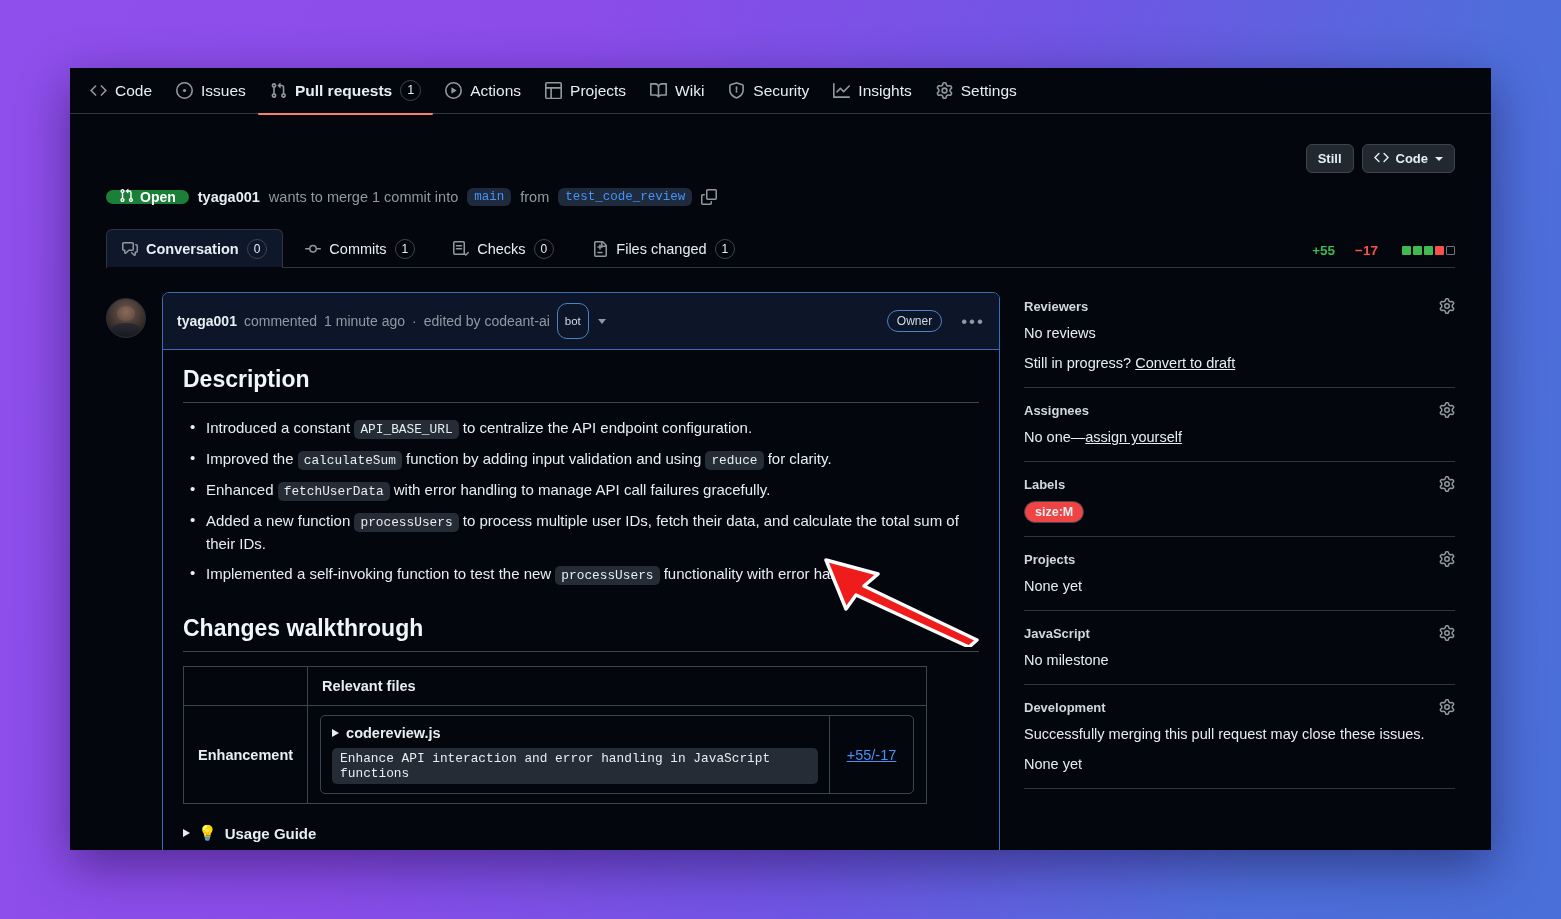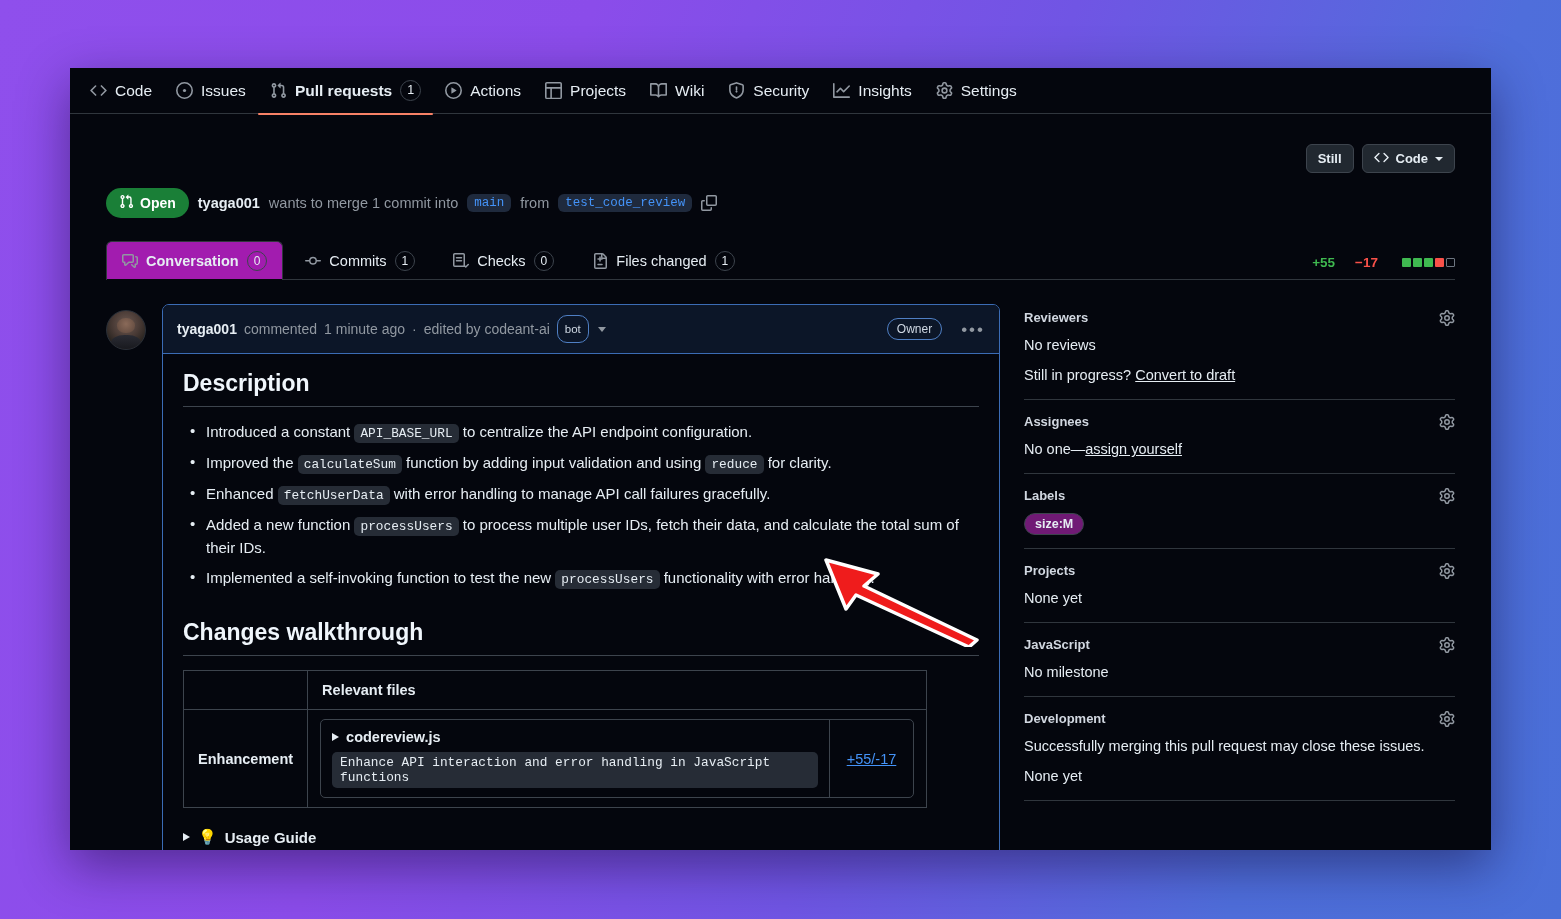--- a/index.html
+++ b/index.html
@@ -81,21 +81,21 @@
   .caret { width: 0; height: 0; border-left: 4px solid transparent;
            border-right: 4px solid transparent; border-top: 4px solid #e6edf3; }
 
   
   #status-row {
     display: flex; align-items: center; gap: 9px;
     margin-top: 15px; font-size: 14.5px; color: #9198a1;
   }
   #state-badge {
     display: inline-flex; align-items: center; gap: 6px;
-    height: 30px; padding: 0 13px; border-radius: 16px;
+    height: 14px; padding: 0 13px; border-radius: 16px;
     background: #1a7f37; color: #fff; font-size: 14px; font-weight: bold;
   }
   #state-badge svg { width: 15px; height: 15px; }
   .author-strong { color: #e6edf3; font-weight: bold; }
   .branch-chip {
     display: inline-block; padding: 2px 7px; border-radius: 6px;
     background: #1f2a3d; color: #4493f8;
     font-family: "Liberation Mono", monospace; font-size: 12.5px;
   }
   #copy-branch-icon { color: #9198a1; display: inline-flex; cursor: pointer; }
@@ -107,21 +107,21 @@
     display: flex; align-items: flex-end; position: relative;
   }
   #tabs { display: flex; gap: 6px; }
   .tab {
     display: flex; align-items: center; gap: 8px;
     padding: 9px 15px; font-size: 14.5px; color: #e6edf3;
     border: 1px solid transparent; border-bottom: none; cursor: pointer;
     border-radius: 6px 6px 0 0; position: relative; top: 1px;
   }
   .tab.active {
-    background: #a21caf; border-color: #30363d;
+    background: #0f172a; border-color: #30363d;
     font-weight: bold;
   }
   .tab.active::after {
     content: ""; position: absolute; left: 0; right: 0; bottom: -1px;
     height: 2px; background: #04060d;
   }
   .tab-icon { width: 16px; height: 16px; color: #9198a1; display: block; }
   .tab-icon svg { width: 16px; height: 16px; display: block; }
   .tab .counter { min-width: 20px; height: 20px; font-size: 12px; }
 
@@ -160,21 +160,21 @@
   #comment-box {
     flex: 1; border: 1px solid #3b6cb5; border-radius: 7px;
     background: #04060d; overflow: hidden; position: relative;
   }
   #comment-header {
     display: flex; align-items: center; gap: 7px;
     padding: 10px 14px; background: #0c1628;
     border-bottom: 1px solid #3b6cb5; font-size: 14px; color: #9198a1;
   }
   .bot-chip {
-    display: inline-flex; align-items: center; height: 28px; padding: 0 7px;
+    display: inline-flex; align-items: center; height: 36px; padding: 0 7px;
     border: 1px solid #4f7fc4; border-radius: 10px;
     font-size: 11.5px; color: #cfd8e3;
   }
   #header-caret {
     width: 0; height: 0; margin-left: 2px;
     border-left: 4px solid transparent; border-right: 4px solid transparent;
     border-top: 5px solid #9198a1; cursor: pointer;
   }
   #owner-chip {
     margin-left: auto;
@@ -247,31 +247,31 @@
 
   #usage-guide {
     margin-top: 20px; display: flex; align-items: center; gap: 8px;
     font-size: 15px; font-weight: bold; color: #e6edf3; cursor: pointer;
   }
 
   
   .side-sec { padding: 0 0 13px 0; border-bottom: 1px solid #30363d; margin-bottom: 14px; }
   .side-sec.last { border-bottom: 1px solid #30363d; }
   .side-head {
-    display: flex; 
+    display: flex; align-items: center;
     font-size: 13px; font-weight: bold; color: #d1d7e0; margin-bottom: 9px;
   }
   .gear { margin-left: auto; color: #9198a1; cursor: pointer; display: flex; }
   .gear svg { width: 16px; height: 16px; }
   .side-text { font-size: 14.5px; color: #e6edf3; line-height: 1.45; }
   .side-text + .side-text { margin-top: 9px; }
   .side-link { color: #e6edf3; text-decoration: underline; cursor: pointer; }
   .label-chip {
     display: inline-block; padding: 3px 10px; border-radius: 12px;
-    background: #701a75; border: 1px solid #3d444d;
+    background: #ef4444; border: 1px solid #3d444d;
     font-size: 12.5px; font-weight: bold; color: #e6edf3;
   }
 
   
   #arrow { position: absolute; left: 820px; top: 552px; width: 190px; height: 95px;
            pointer-events: none; }
 </style>
 </head>
 <body>
 

